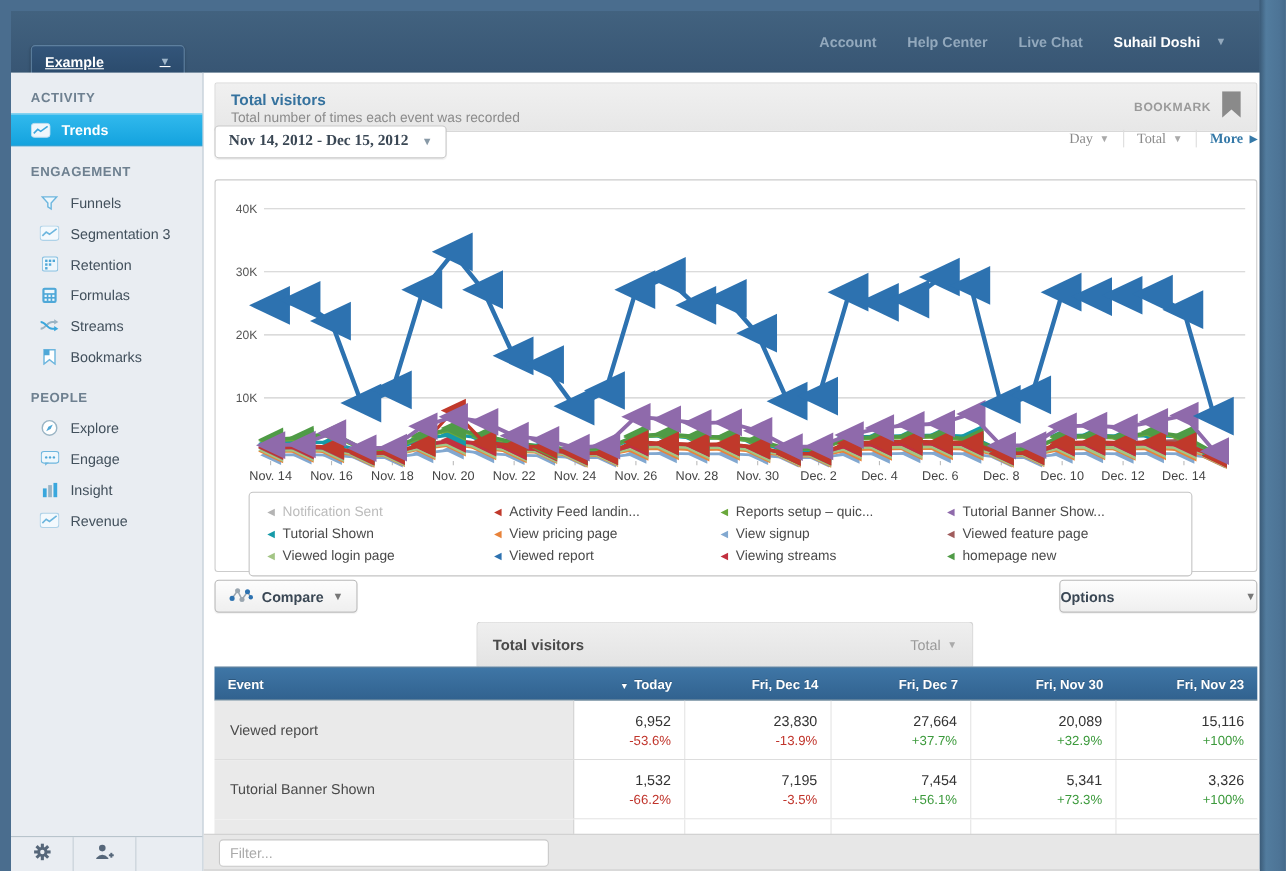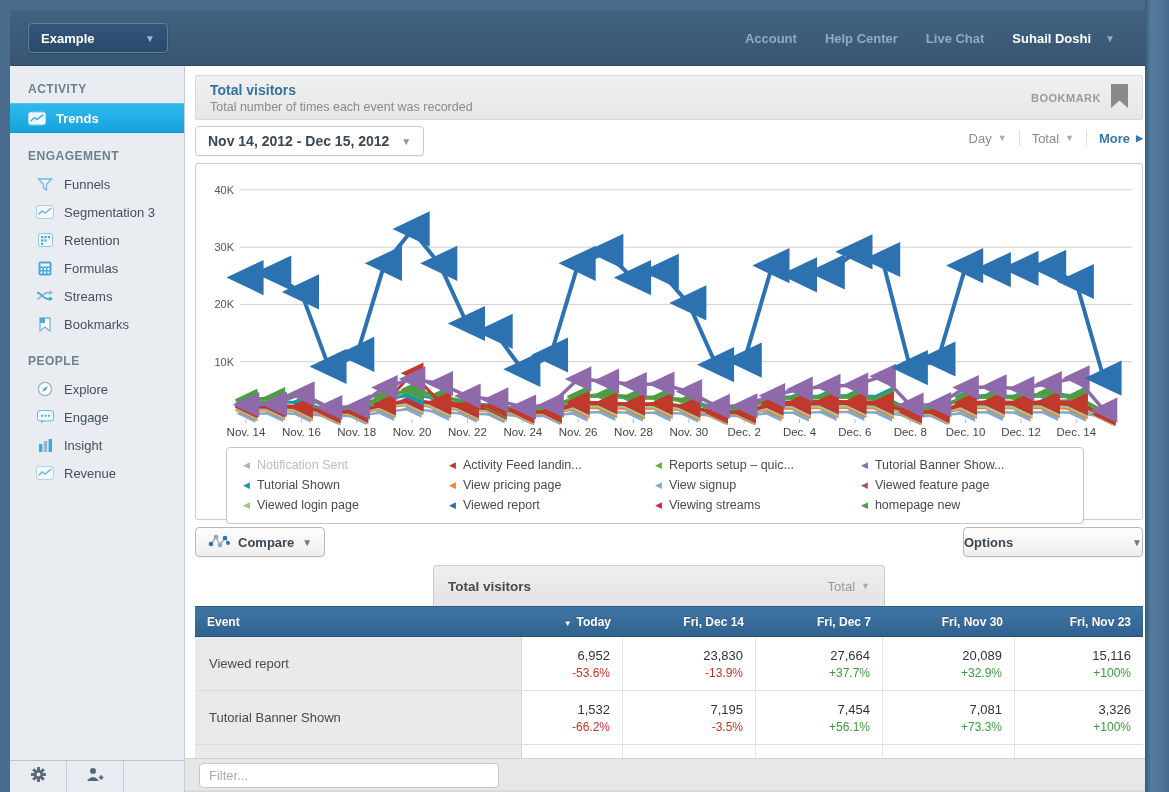--- a/index.html
+++ b/index.html
@@ -5,24 +5,24 @@
   * { margin:0; padding:0; box-sizing:border-box; }
   html,body { width:1169px; height:792px; font-family:"Liberation Sans", sans-serif; }
   .page { position:relative; width:1169px; height:792px; background:#4a6d8e; overflow:hidden; }
   .right-strip { position:absolute; top:0; right:0; width:24px; height:792px;
     background:linear-gradient(90deg,#3a5a77 0,#527c9e 6px,#4d7496 18px,#446a8b 24px); }
 
   
   .topbar { position:absolute; left:10px; top:10px; width:1135px; height:56px;
     background:linear-gradient(#42627f,#385674); border-bottom:1px solid #2e4a63;
     display:flex; align-items:center; }
-  .project-btn { position:absolute; left:18px; top:13px; width:140px; height:30px;
+  .project-btn { position:absolute; left:18px; top:31px; width:140px; height:30px;
     background:linear-gradient(#33557a,#2a4a6b); border:1px solid #5d7f9e; border-radius:4px;
     color:#fff; font-weight:bold; font-size:13px; display:flex; align-items:center;
-    padding:0 12px; cursor:pointer; box-shadow:0 1px 2px rgba(0,0,0,.25); }
+    padding:0 12px; cursor:pointer; box-shadow:0 1px 2px rgba(0,0,0,.25);text-decoration:underline; }
   .project-btn .chev { margin-left:auto; color:#9fb6ca; font-size:10px; }
   .topnav { position:absolute; right:30px; top:0; height:56px; display:flex; align-items:center; gap:28px; }
   .topnav a { color:#93a9bd; font-size:13px; font-weight:bold; text-decoration:none; }
   .topnav .user { color:#ffffff; }
   .topnav .chev { color:#93a9bd; font-size:10px; margin-left:-14px; }
 
   
   .sidebar { position:absolute; left:10px; top:66px; width:175px; bottom:0;
     background:#e9edf2; border-right:1px solid #c2cdd6; }
   .side-section-label { margin:16px 0 7px 18px; font-size:12px; font-weight:bold;
@@ -41,21 +41,21 @@
   .main { position:absolute; left:185px; top:66px; right:24px; bottom:0; background:#fff; overflow:hidden; }
 
   .report-header { position:absolute; left:10px; top:9px; width:948px; height:45px;
     background:linear-gradient(#f0f0f0,#e7e7e7); border:1px solid #d8d8d8; border-radius:2px;
     display:flex; align-items:center; padding:0 14px; }
   .report-title { font-size:14px; font-weight:bold; color:#35729e; }
   .report-sub { font-size:12.5px; color:#8b8b8b; margin-top:2px; }
   .bookmark { margin-left:auto; display:flex; align-items:center; gap:10px; cursor:pointer; }
   .bookmark-label { font-size:11px; font-weight:bold; color:#9a9a9a; letter-spacing:.5px; }
 
-  .controls { position:absolute; left:10px; top:60px; width:948px; height:31px; }
+  .controls { position:absolute; left:10px; top:48px; width:948px; height:31px;font-family:Liberation Serif, serif; }
   .date-btn { position:absolute; left:0; top:0; height:30px; background:#fff;
     border:1px solid #c9c9c9; border-radius:4px; display:flex; align-items:center; gap:12px;
     padding:0 12px; font-size:14px; font-weight:bold; color:#3a4754; cursor:pointer;
     box-shadow:0 1px 1px rgba(0,0,0,.06); }
   .date-btn .chev { color:#8899a6; font-size:10px; }
   .view-controls { position:absolute; right:0; top:4px; display:flex; align-items:center; gap:12px; }
   .vc { font-size:13px; color:#8a8a8a; cursor:pointer; display:flex; gap:6px; align-items:center; }
   .vc .chev { color:#aaa; font-size:9px; }
   .vc-sep { width:1px; height:16px; background:#ddd; }
   .vc.more { color:#3579a8; font-weight:bold; }
@@ -542,21 +542,21 @@
           </div>
           <div class="vc2" style="width:133px">
             <div class="val">7,195</div>
             <div class="chg down">-3.5%</div>
           </div>
           <div class="vc2" style="width:127px">
             <div class="val">7,454</div>
             <div class="chg up">+56.1%</div>
           </div>
           <div class="vc2" style="width:132px">
-            <div class="val">7,081</div>
+            <div class="val">5,341</div>
             <div class="chg up">+73.3%</div>
           </div>
           <div class="vc2" style="width:128px">
             <div class="val">3,326</div>
             <div class="chg up">+100%</div>
           </div>
         </div>
         <div class="t-row">
           <div class="ec" style="width:327px">homepage new</div>
           <div class="vc2" style="width:101px">

